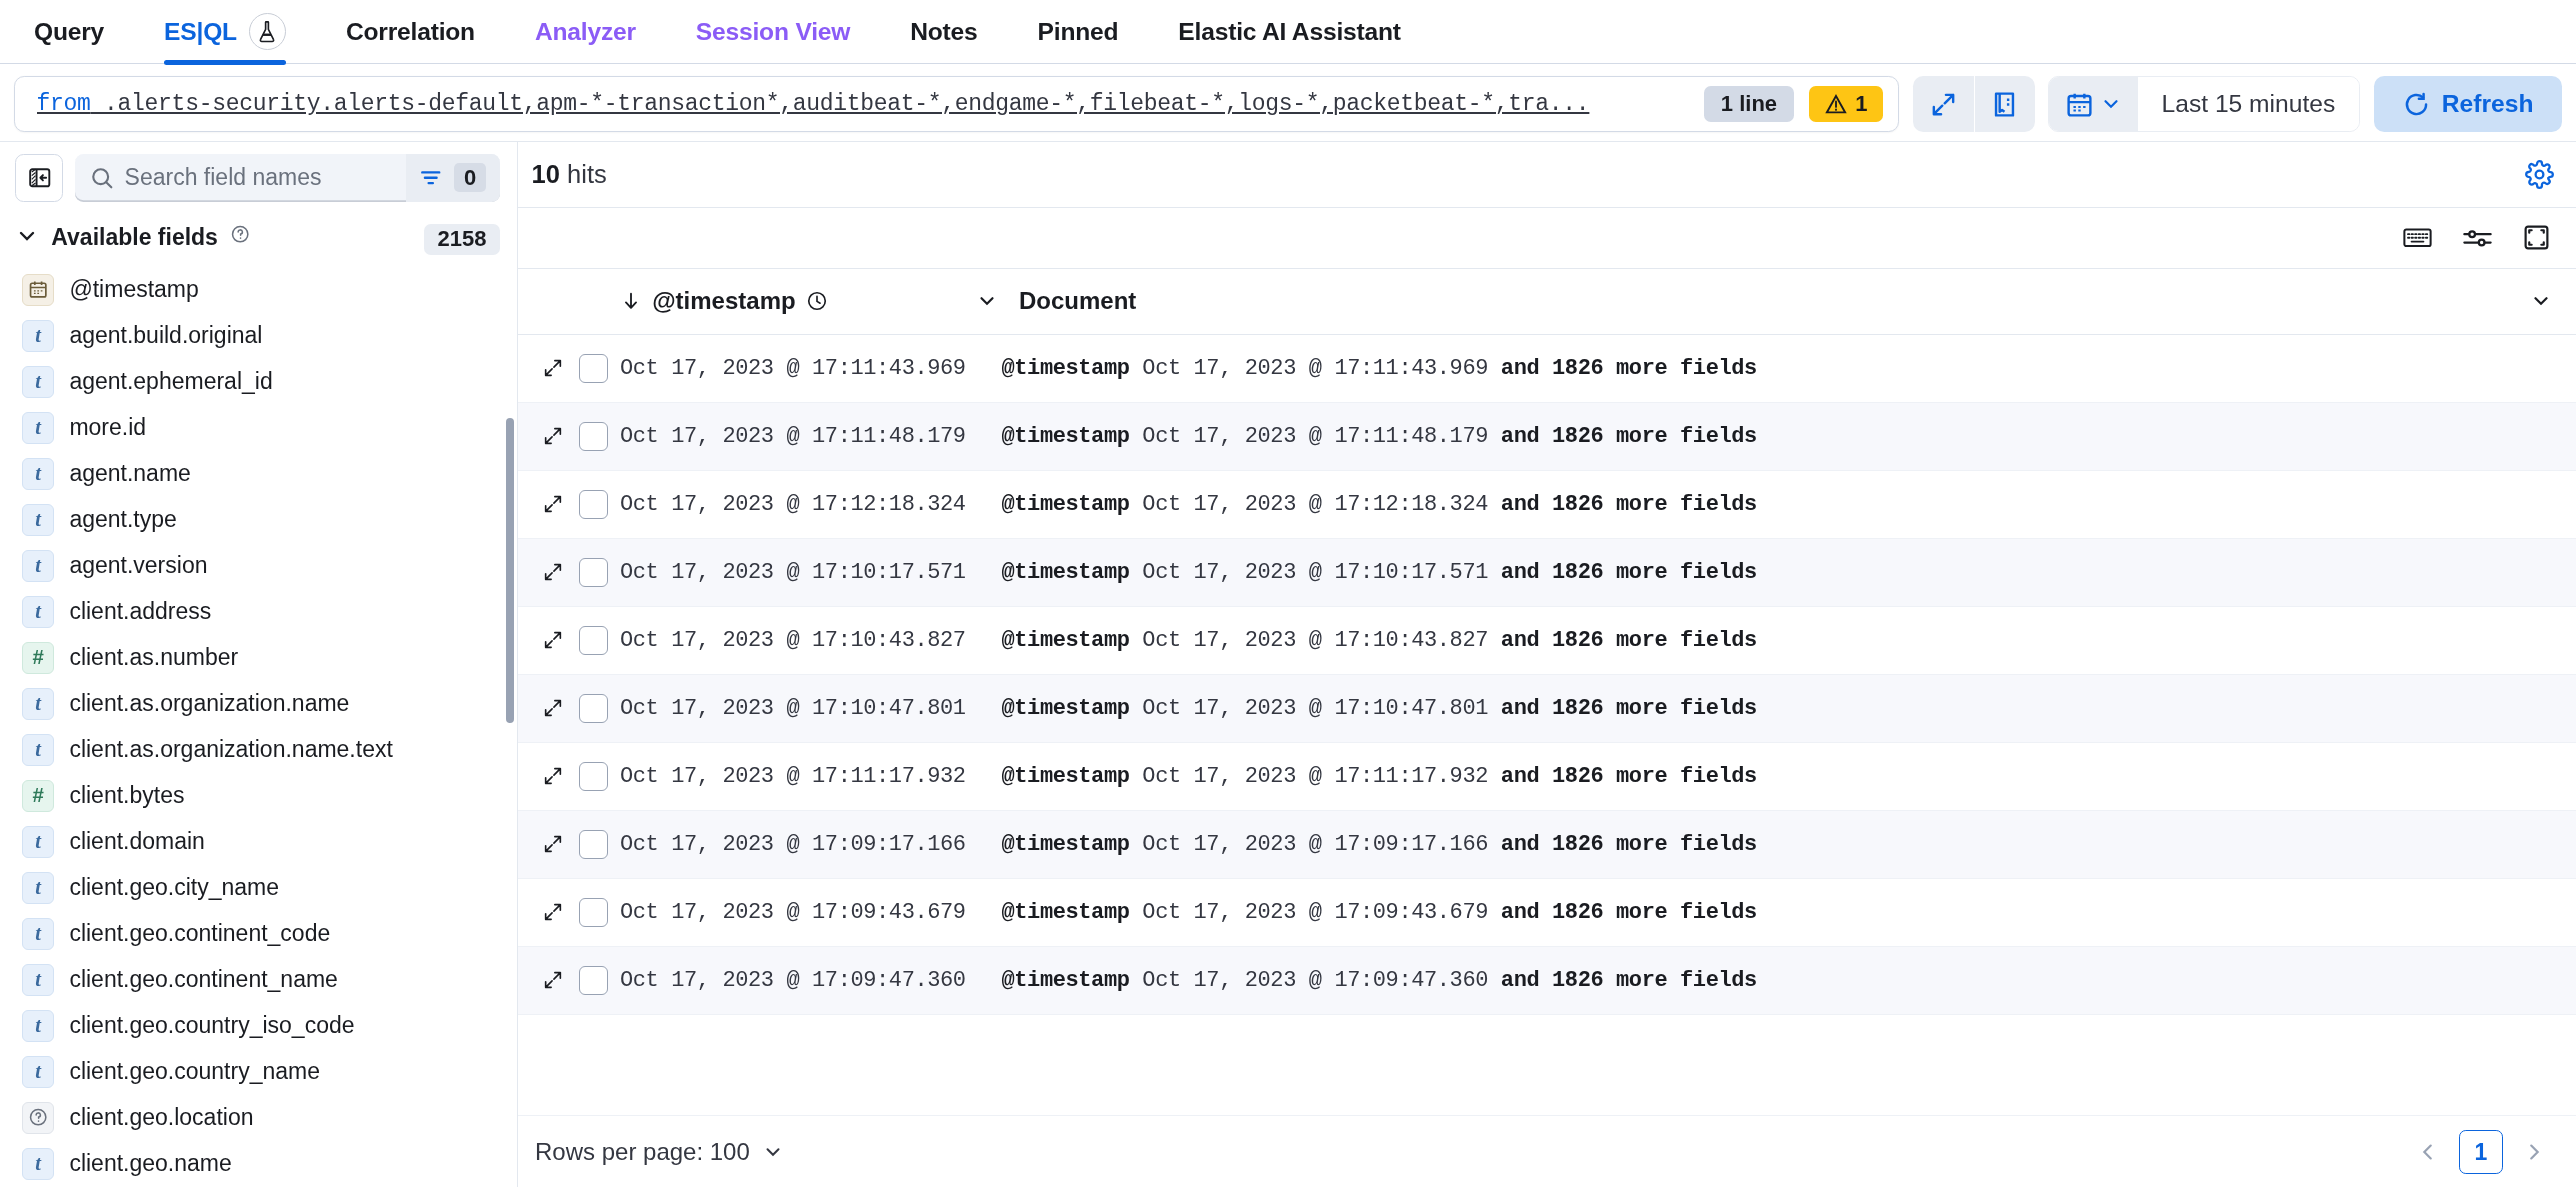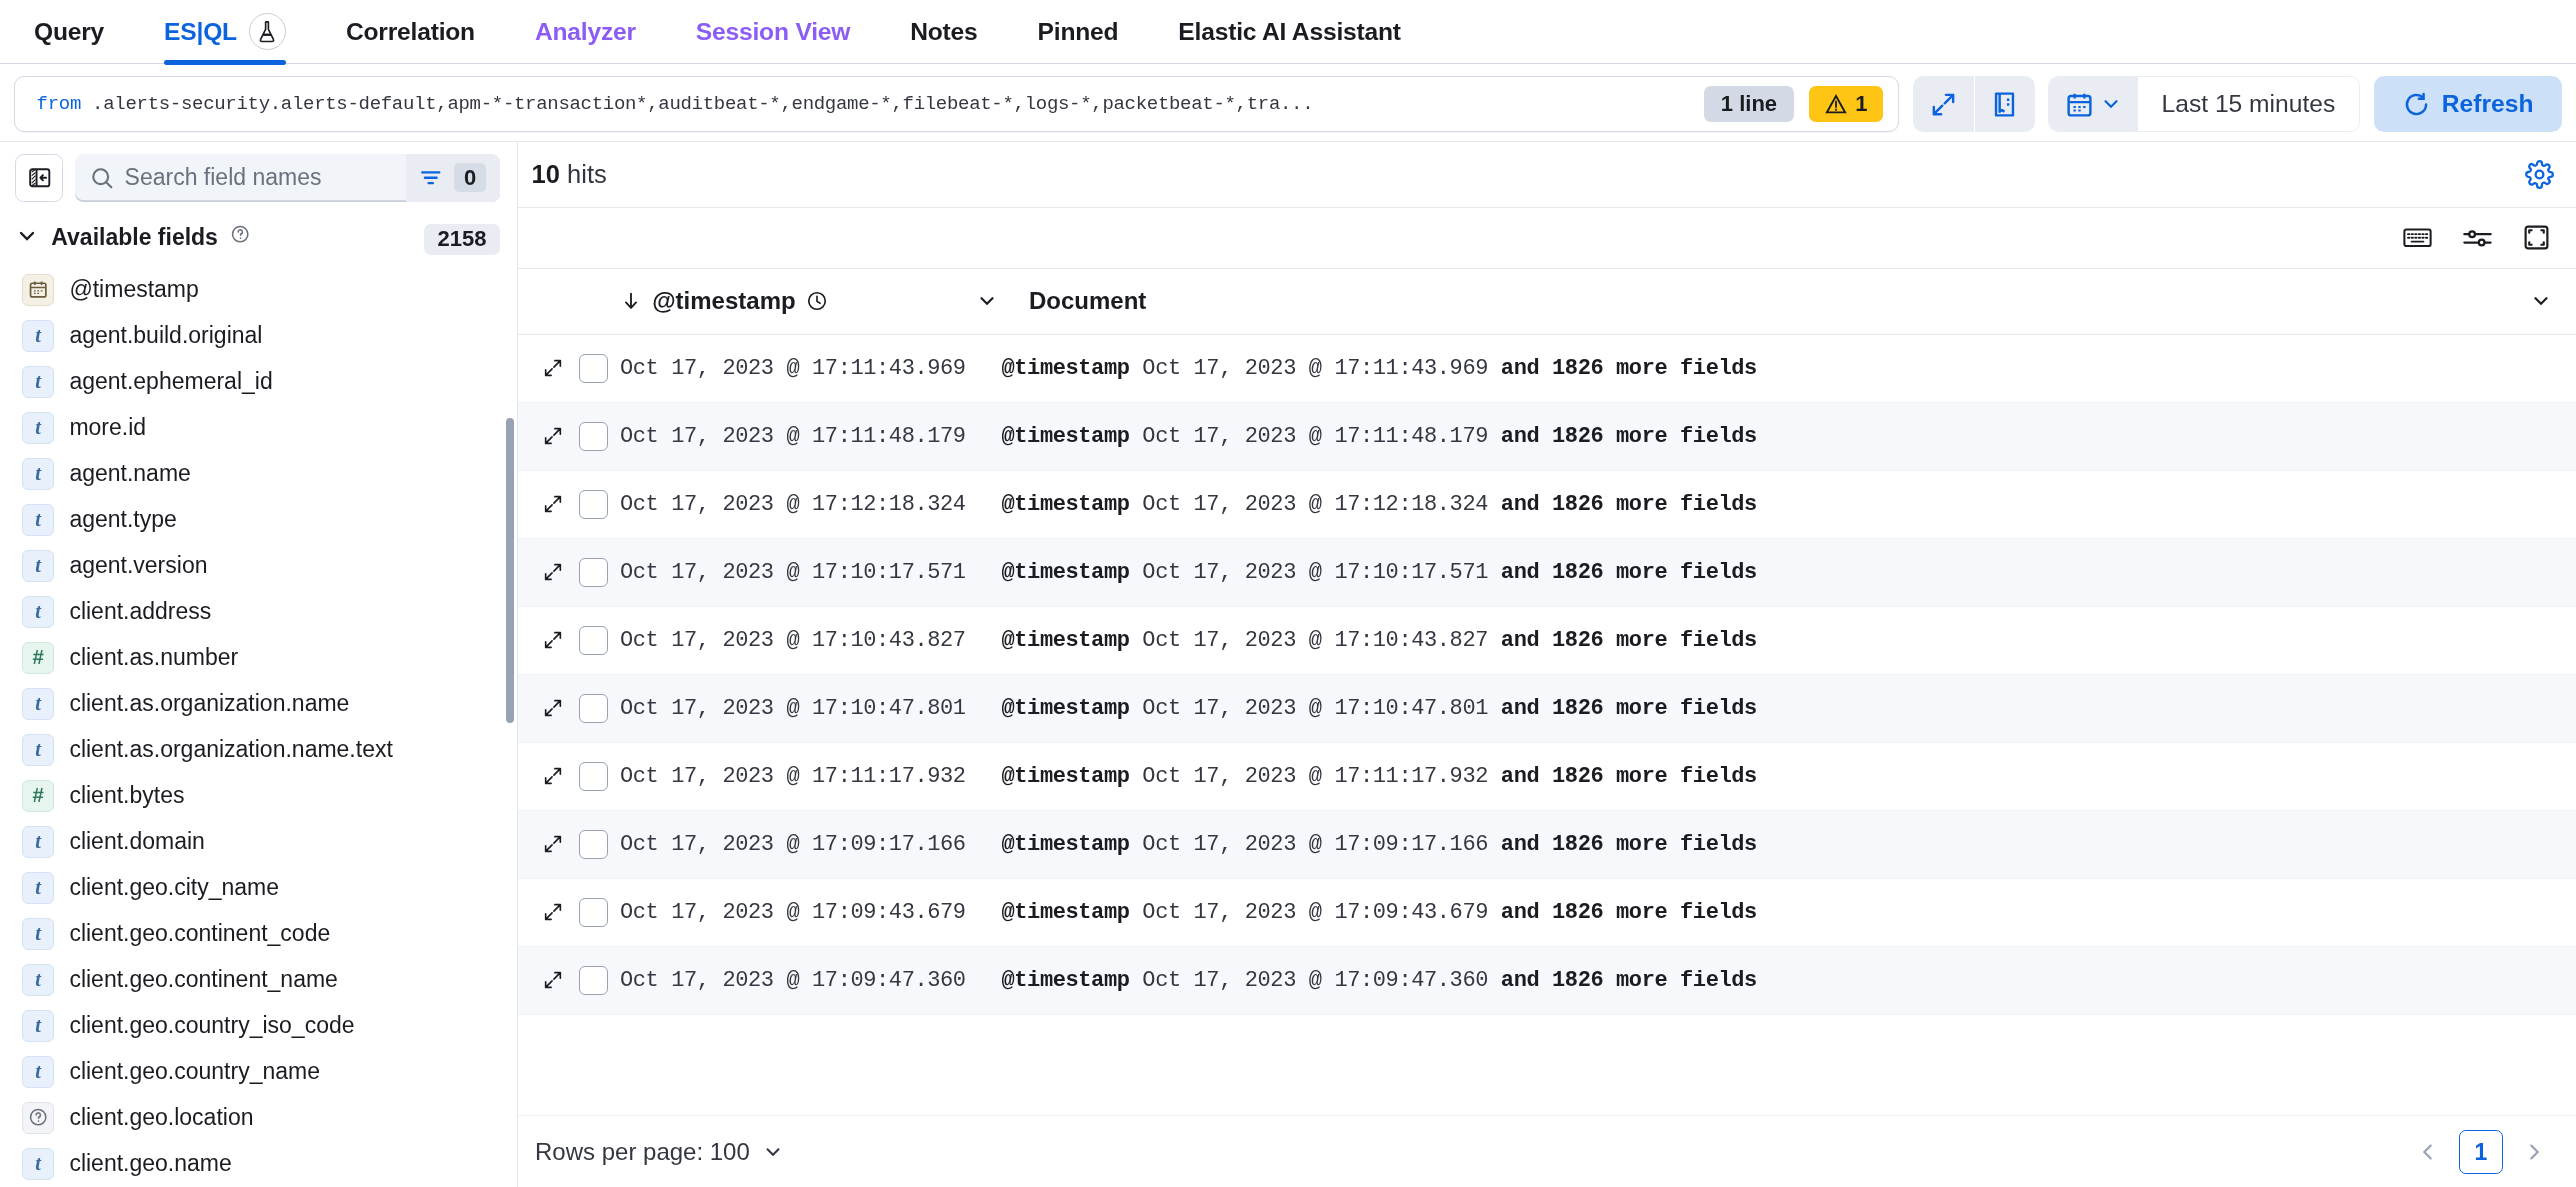--- a/index.html
+++ b/index.html
@@ -50,23 +50,24 @@
     border: 1.7px solid #d3dae6; border-radius: 10.2px;
     background: #fff;
     display: flex; align-items: center;
     padding: 0 15.3px 0 22px;
     min-width: 0;
     box-shadow: 0 0.8px 1.7px rgba(0,0,0,0.04);
   }
   .qtext {
     flex: 1 1 auto;
     font-family: "Liberation Mono", monospace;
-    font-size: 19px; color: #343741;
+    font-size: 23px; color: #343741;
     white-space: nowrap; overflow: hidden;
     letter-spacing: -0.3px;
+    text-decoration: underline;
   }
   .qtext .kw { color: #0b64dd; }
   .qmeta { display: flex; gap: 15.3px; flex: 0 0 auto; padding-left: 17px; }
   .badge-lines {
     background: #d3dae6; color: #1a1c21;
     border-radius: 6.8px; padding: 5.1px 17px;
     font-size: 22px; font-weight: 700;
   }
   .badge-warn {
     background: #fec514; color: #1a1c21;
@@ -209,21 +210,21 @@
   }
   .tb-icon { cursor: pointer; display: flex; align-items: center; }
 
   .table-head {
     flex: 0 0 66px; display: flex; align-items: center;
     border-bottom: 1.7px solid #e3e8ef;
     font-size: 24px; font-weight: 700; color: #1a1c21;
   }
   .th-spacer { flex: 0 0 102px; }
   .th-ts { flex: 0 0 356px; display: flex; align-items: center; gap: 10.2px; }
-  .th-doc { flex: 1 1 auto; display: flex; align-items: center; gap: 31px; }
+  .th-doc { flex: 1 1 auto; display: flex; align-items: center; gap: 21px; }
   .th-chev { cursor: pointer; display: flex; align-items: center; }
 
   .rows { flex: 1 1 auto; overflow: hidden; }
   .row {
     height: 68px; display: flex; align-items: center;
     border-bottom: 0.8px solid #eef1f6;
   }
   .row.alt { background: #f7f8fc; }
   .row-exp { flex: 0 0 48px; display: flex; justify-content: center; align-items: center; padding-left: 22px; cursor: pointer; }
   .row-chk { flex: 0 0 54px; display: flex; justify-content: center; align-items: center; cursor: pointer; }

